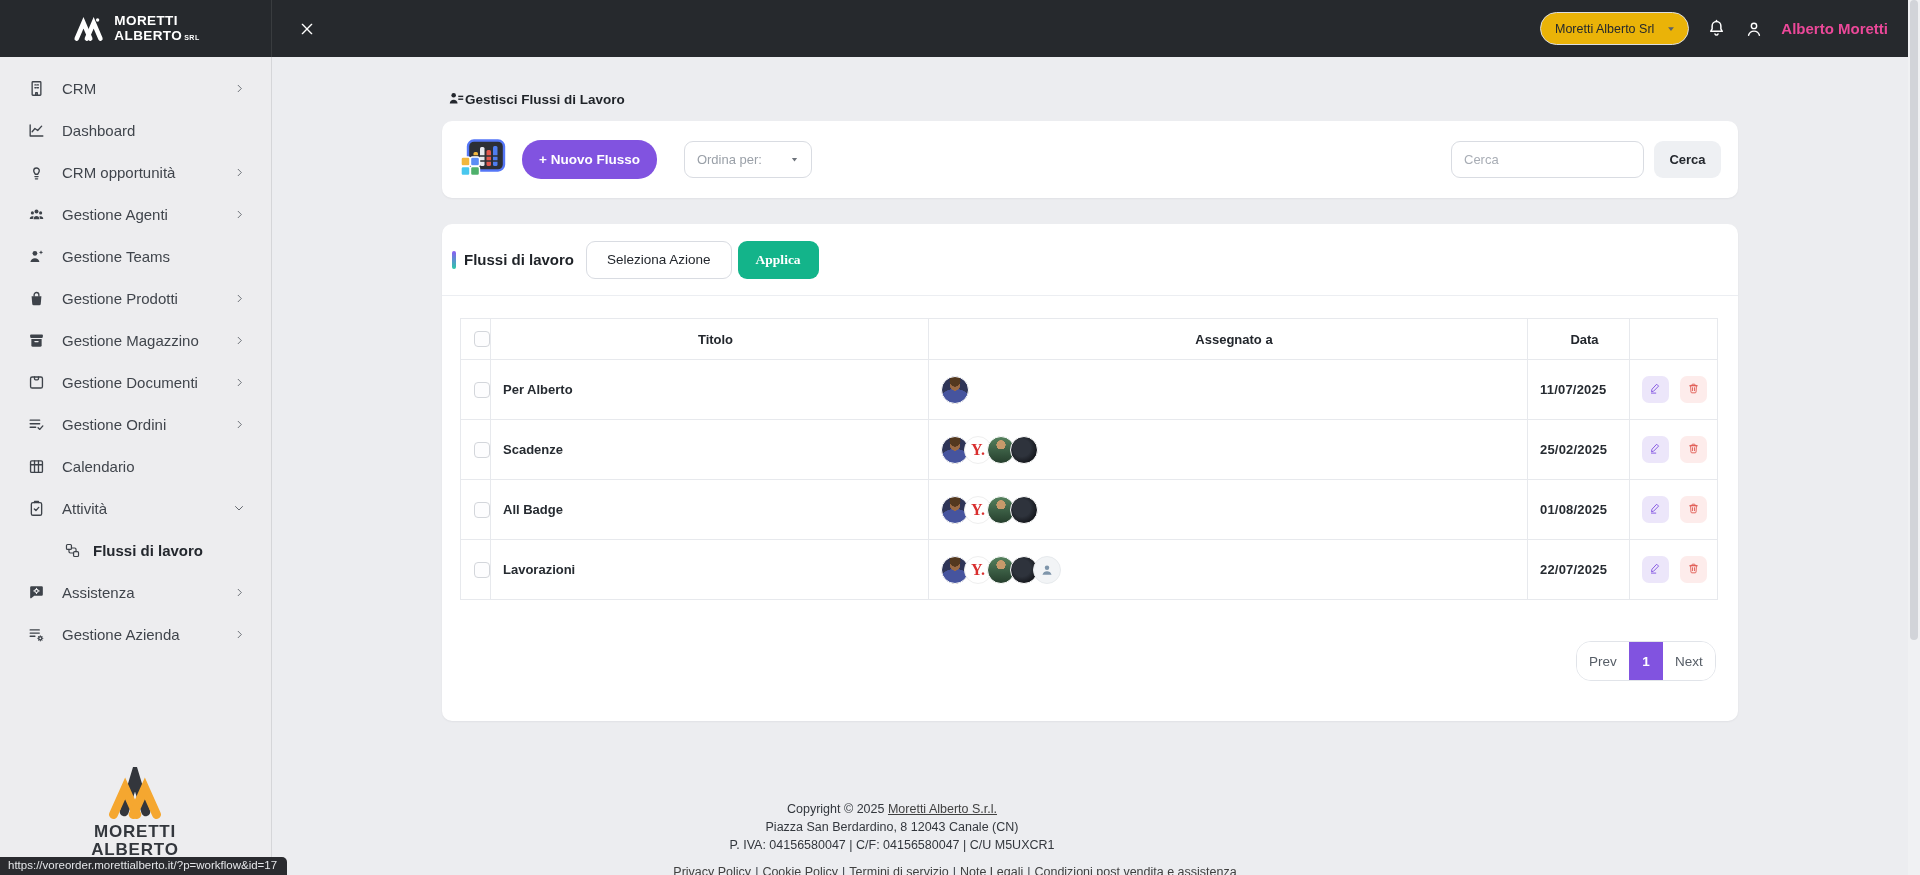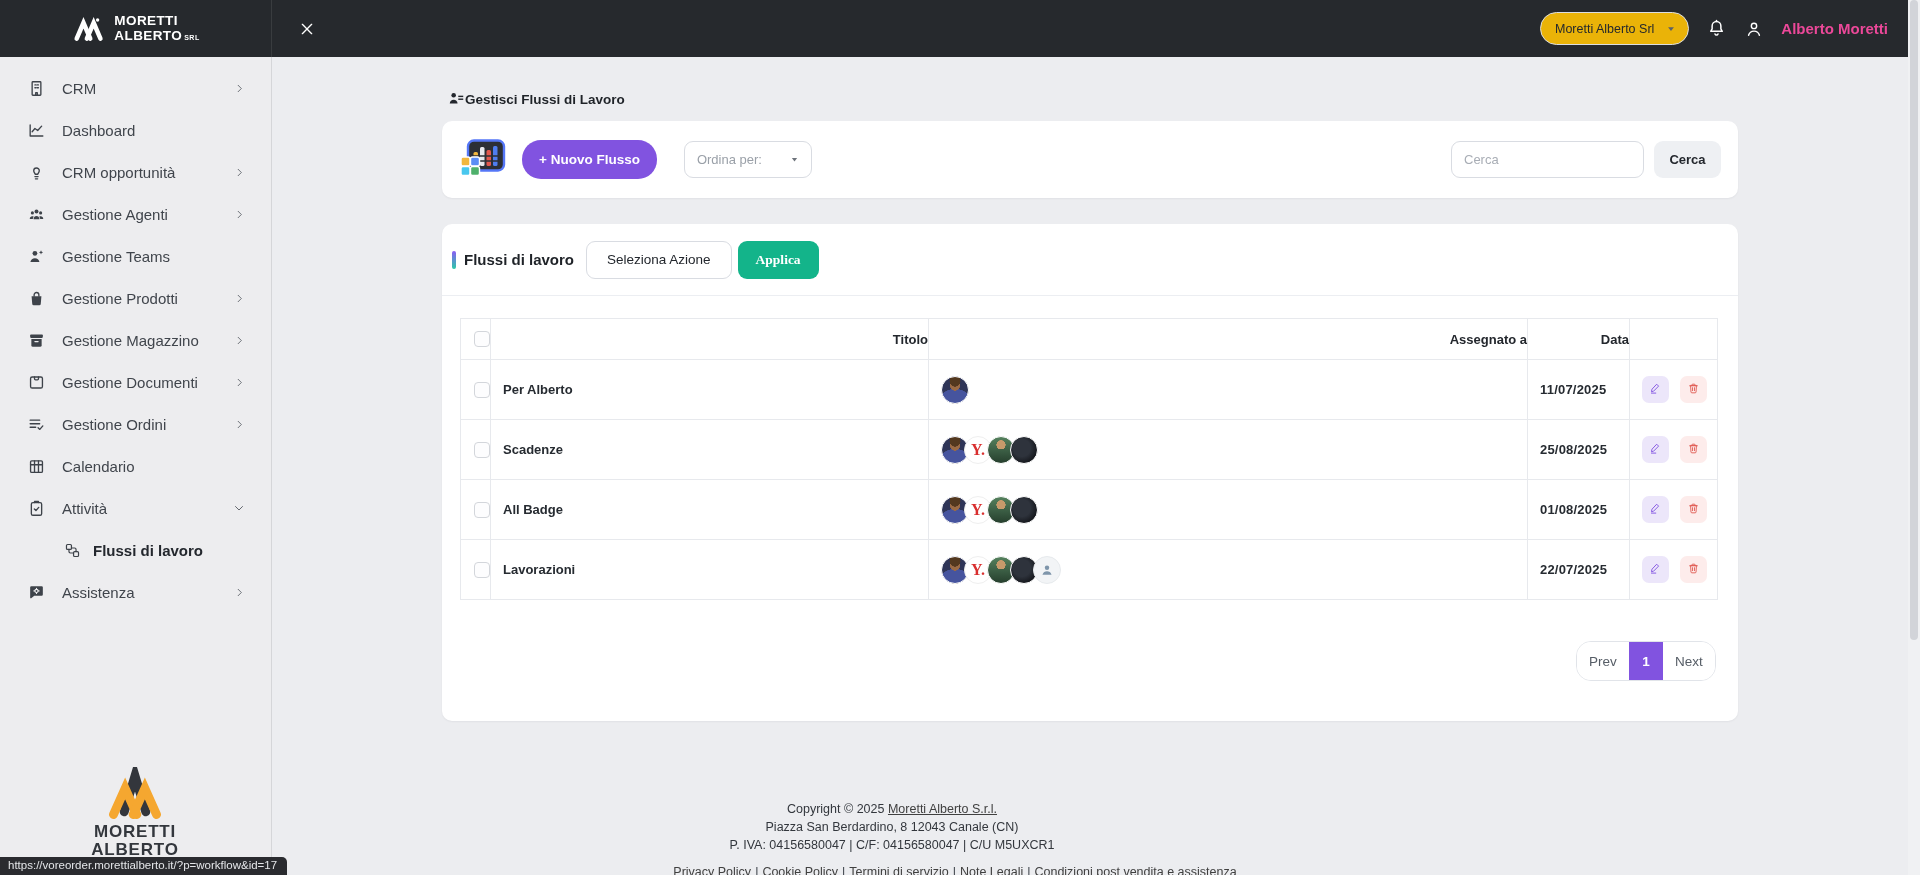--- a/index.html
+++ b/index.html
@@ -62,21 +62,21 @@
   .panel-head{height:72px;display:flex;align-items:center;padding:0 20px 0 10px;border-bottom:1px solid #eceef2;}
   .grad-bar{width:4px;height:18px;border-radius:2px;background:linear-gradient(180deg,#8a5cf5,#2bc9a7);margin-right:8px;}
   .panel-title{font-size:15px;font-weight:700;color:#1f2328;}
   .btn-outline{margin-left:12px;height:38px;padding:0 20px;border:1px solid #d9dce2;border-radius:9px;background:#fff;
                font-size:13.5px;color:#23272d;font-family:inherit;cursor:pointer;}
   .btn-green{margin-left:6px;height:38px;padding:0 18px;border:none;border-radius:9px;background:#13b48a;
              color:#fff;font-weight:700;font-size:13.5px;font-family:Liberation Serif, serif;cursor:pointer;}
 
   table.flows{border-collapse:collapse;width:1257px;margin:22px 20px 0 18px;table-layout:fixed;}
   table.flows th,table.flows td{border:1px solid #e7e9ed;}
-  table.flows th{height:41px;font-size:13px;font-weight:700;color:#23272d;text-align:right;padding:0 0 0 12px;}
+  table.flows th{height:41px;font-size:13px;font-weight:700;color:#23272d;text-align:center;padding:0 0 0 12px;}
   table.flows td{height:60px;padding:0 0 0 12px;font-size:13px;color:#262b31;font-weight:600;}
   td.c-check,th.c-check{text-align:center;padding:0;}
   .checkbox{width:16px;height:16px;border:1.5px solid #d3d6db;border-radius:4px;background:#fdfdfe;display:inline-block;
             vertical-align:middle;cursor:pointer;}
   .avatar-row{display:flex;align-items:center;}
   .avatar{width:28px;height:28px;border-radius:50%;border:1.5px solid #fff;margin-right:-5px;flex:none;
           display:inline-flex;align-items:center;justify-content:center;overflow:hidden;}
   .avatar.user-navy{background:
       radial-gradient(circle at 50% 16%,#53381f 0 21%,transparent 22%),
       radial-gradient(circle at 50% 34%,#9a6a45 0 22%,transparent 23%),
@@ -332,20 +332,37 @@
               </g>
             </svg>
           </span>
           <span class="nav-label">Assistenza</span>
           <span class="nav-chevron">
             <svg width="11" height="11" viewBox="0 0 24 24" fill="none" stroke="currentColor" stroke-width="1.7" stroke-linecap="round" stroke-linejoin="round">
               <polyline points="9 5 16 12 9 19"></polyline>
             </svg>
           </span>
         </div>
+        <div class="nav-item">
+          <span class="nav-icon">
+            <svg viewBox="0 0 24 24" fill="none" stroke="currentColor" stroke-width="1.7" stroke-linecap="round" stroke-linejoin="round">
+              <path d="M4 6.2h11.5M4 10.2h11.5M4 14.2h6"></path>
+              <g stroke-width="1.4">
+                <circle cx="16.8" cy="16.8" r="2"></circle>
+                <path d="M16.8 13.6v1.1M16.8 18.9v1.1M13.6 16.8h1.1M18.9 16.8h1.1M14.6 14.6l.8.8M18.2 18.2l.8.8M19 14.6l-.8.8M15.4 18.2l-.8.8"></path>
+              </g>
+            </svg>
+          </span>
+          <span class="nav-label">Gestione Azienda</span>
+          <span class="nav-chevron">
+            <svg width="11" height="11" viewBox="0 0 24 24" fill="none" stroke="currentColor" stroke-width="1.7" stroke-linecap="round" stroke-linejoin="round">
+              <polyline points="9 5 16 12 9 19"></polyline>
+            </svg>
+          </span>
+        </div>
       </div>
     <div class="side-brand">
       <svg class="mark" width="58" height="52" viewBox="0 0 64 58" fill="none">
         <path d="M20 50 32 10 44 50" stroke="#33363c" stroke-width="10" stroke-linecap="round"></path>
         <path d="M8 53 21 24 34 53" stroke="#f5a730" stroke-width="10" stroke-linecap="round"></path>
         <path d="M30 53 43 24 56 53" stroke="#f5a730" stroke-width="10" stroke-linecap="round"></path>
       </svg>
       <div class="nm">MORETTI</div>
       <div class="nm">ALBERTO</div>
       <div class="nm-s">SRL</div>
@@ -456,21 +473,21 @@
                 <td>
                   <div class="avatar-row">
                     <span class="avatar user-navy"></span>
                     <span class="avatar logo-yo">
                       <i>Y.</i>
                     </span>
                     <span class="avatar user-green"></span>
                     <span class="avatar user-dark"></span>
                   </div>
                 </td>
-                <td class="c-date"><span>25/08/2025</span></td>
+                <td class="c-date"><span>25/02/2025</span></td>
                 <td>
     <button class="icon-btn edit">
                     <span><svg width="13" height="13" viewBox="0 0 24 24" fill="none" stroke="currentColor" stroke-width="1.7" stroke-linecap="round" stroke-linejoin="round">
                         <path d="M14.7 4.6l3 3L8.4 17l-3.9.9.9-3.9z"></path>
                         <path d="M4.5 20.5h8"></path>
                       </svg></span>
                   </button>
     <button class="icon-btn del">
                     <span><svg width="13" height="13" viewBox="0 0 24 24" fill="none" stroke="currentColor" stroke-width="1.7" stroke-linecap="round" stroke-linejoin="round">
                         <path d="M4.8 7h14.4"></path>

